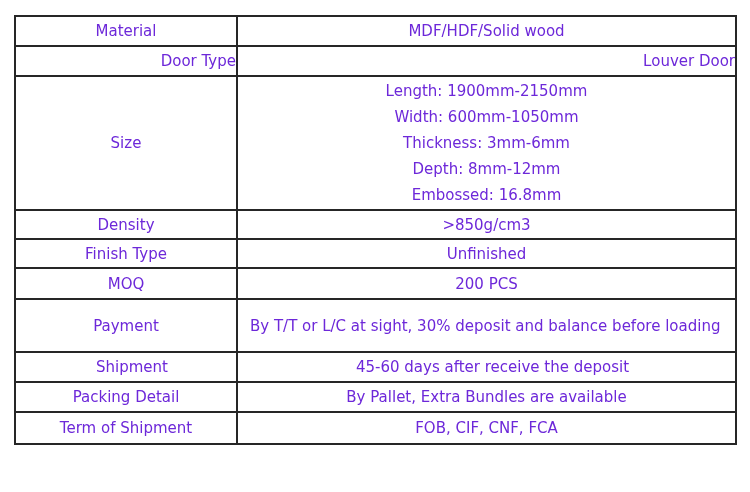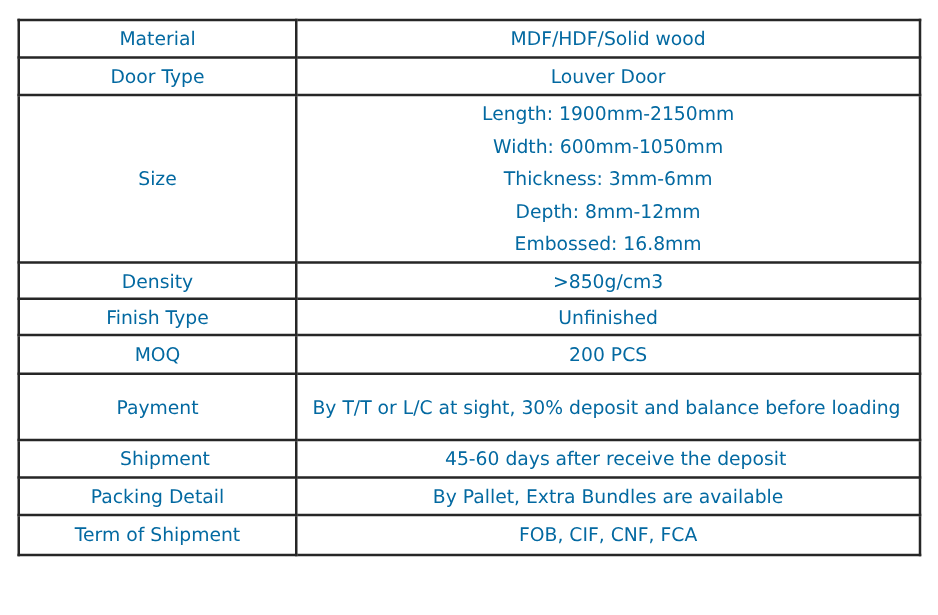--- a/index.html
+++ b/index.html
@@ -21,29 +21,29 @@
     top: 15px;
     width: 721px;
     border-collapse: collapse;
     table-layout: fixed;
   }
   col.c1 { width: 222px; }
   col.c2 { width: 499px; }
   td {
     border: 2px solid #262626;
     font-size: 15px;
-    color: #0369a1;
+    color: #6d28d9;
     text-align: center;
     vertical-align: middle;
     padding: 0;
     line-height: 20px;
     overflow: hidden;
   }
   tr.r-material td   { height: 28px; }
-  tr.r-doortype td   { height: 28px; }
+  tr.r-doortype td   { height: 28px; text-align: right; }
   tr.r-size td       { height: 132px; }
   tr.r-density td    { height: 27px; }
   tr.r-moisture td   { height: 26px; }
   tr.r-finish td     { height: 27px; }
   tr.r-moq td        { height: 29px; }
   tr.r-payment td    { height: 51px; margin-left: 16px; }
   tr.r-shipment td   { height: 28px; padding-left: 12px; }
   tr.r-packing td    { height: 28px; border-radius: 12px; }
   tr.r-term td       { height: 30px; }
   td.size-cell div {

